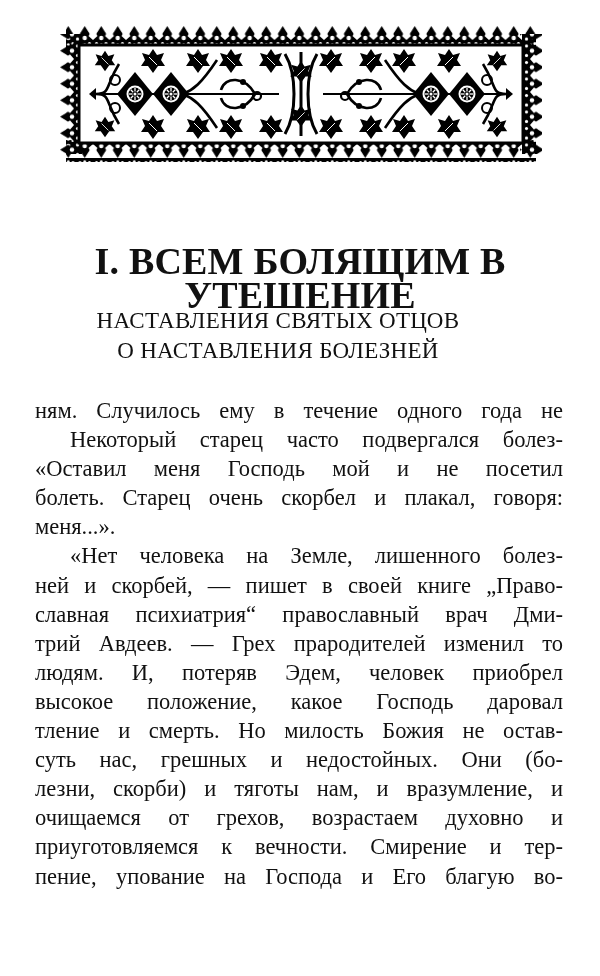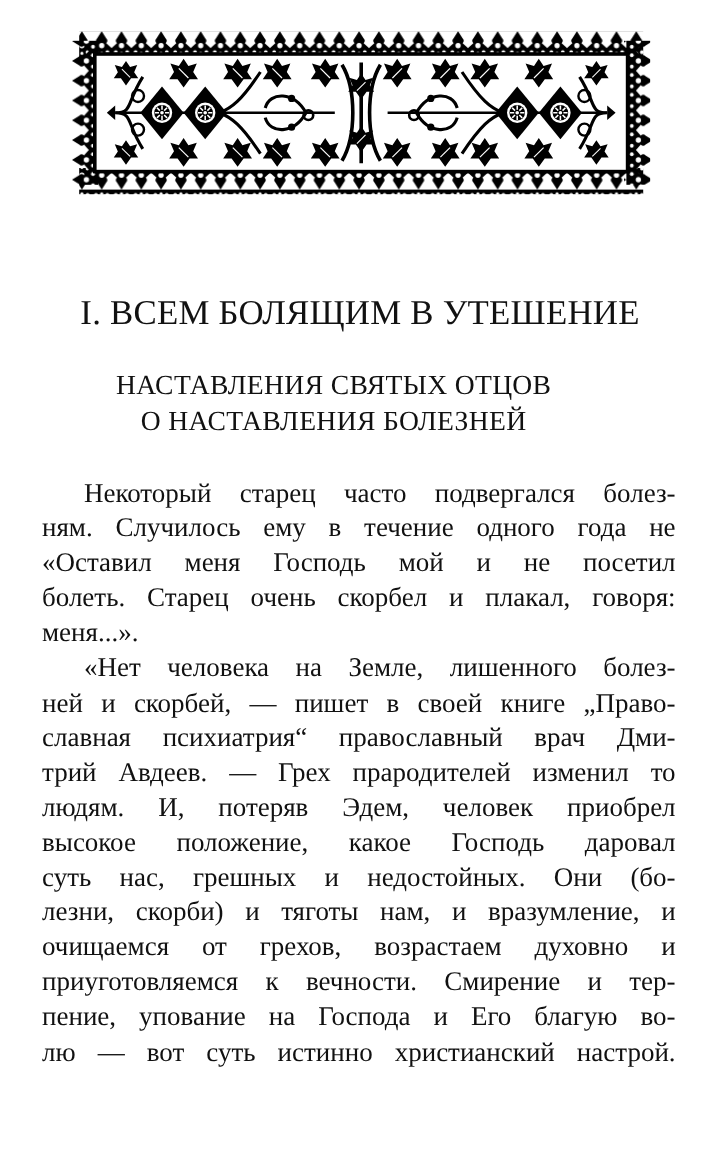--- a/index.html
+++ b/index.html
@@ -1,20 +1,20 @@
 <!DOCTYPE html>
 <html><head>
 <meta charset="utf-8">
 <style>
   html, body { margin:0; padding:0; background:#ffffff; }
   body { width:600px; height:976px; position:relative; overflow:hidden;
          font-family:"Liberation Serif", "DejaVu Serif", serif; color:#111; }
   .ornament { position:absolute; left:60px; top:26px; width:482px; height:136px; }
   .title { position:absolute; left:0; width:600px; top:244px; text-align:center;
-           font-weight:normal; font-size:29px; letter-spacing:0.2px; line-height:34px; }
+           font-weight:bold; font-size:38px; letter-spacing:0.2px; line-height:34px; }
   .subtitle { position:absolute; left:0; width:556px; top:306px; text-align:center;
               font-size:23px; line-height:30px; letter-spacing:0.3px; }
   .body { position:absolute; left:35px; top:396px; width:528px; font-size:22.5px; }
   .line { display:block; height:29.1px; line-height:29.1px; text-align:justify;
           text-align-last:justify; white-space:nowrap; }
   .line span.t { display:inline-block; width:100%; text-align:justify; text-align-last:justify; white-space:normal; }
   .line.indent span.t { width:calc(100% - 35px); margin-left:35px; }
   .line.last span.t { text-align-last:left; }
 </style>
 </head>
@@ -119,33 +119,33 @@
 
 <div class="title">I. ВСЕМ БОЛЯЩИМ В УТЕШЕНИЕ</div>
 
 <div class="subtitle">
   <div>НАСТАВЛЕНИЯ СВЯТЫХ ОТЦОВ</div>
   <div>О НАСТАВЛЕНИЯ БОЛЕЗНЕЙ</div>
 </div>
 
 <div class="body">
   <div class="paragraph">
+    <div class="line"><span class="t">ням. Случилось ему в течение одного года не</span></div>
     <div class="line indent"><span class="t">Некоторый старец часто подвергался болез-</span></div>
-    <div class="line"><span class="t">ням. Случилось ему в течение одного года не</span></div>
     <div class="line"><span class="t">«Оставил меня Господь мой и не посетил</span></div>
     <div class="line"><span class="t">болеть. Старец очень скорбел и плакал, говоря:</span></div>
     <div class="line last"><span class="t">меня...».</span></div>
   </div>
   <div class="paragraph">
     <div class="line indent"><span class="t">«Нет человека на Земле, лишенного болез-</span></div>
     <div class="line"><span class="t">ней и скорбей, — пишет в своей книге „Право-</span></div>
     <div class="line"><span class="t">славная психиатрия“ православный врач Дми-</span></div>
     <div class="line"><span class="t">трий Авдеев. — Грех прародителей изменил то</span></div>
     <div class="line"><span class="t">людям. И, потеряв Эдем, человек приобрел</span></div>
     <div class="line"><span class="t">высокое положение, какое Господь даровал</span></div>
+    <div class="line"><span class="t">тление и смерть. Но милость Божия не остав-</span></div>
     <div class="line"><span class="t">суть нас, грешных и недостойных. Они (бо-</span></div>
     <div class="line"><span class="t">лезни, скорби) и тяготы нам, и вразумление, и</span></div>
     <div class="line"><span class="t">очищаемся от грехов, возрастаем духовно и</span></div>
     <div class="line"><span class="t">приуготовляемся к вечности. Смирение и тер-</span></div>
     <div class="line"><span class="t">пение, упование на Господа и Его благую во-</span></div>
-    <div class="line"><span class="t">лю — вот суть истинно христианский настрой.</span></div>
   </div>
 </div>
 
 </body></html>

